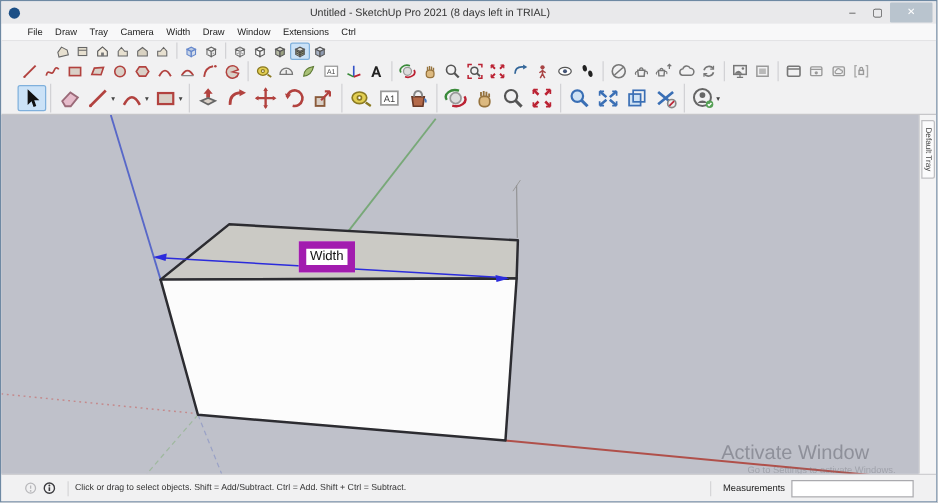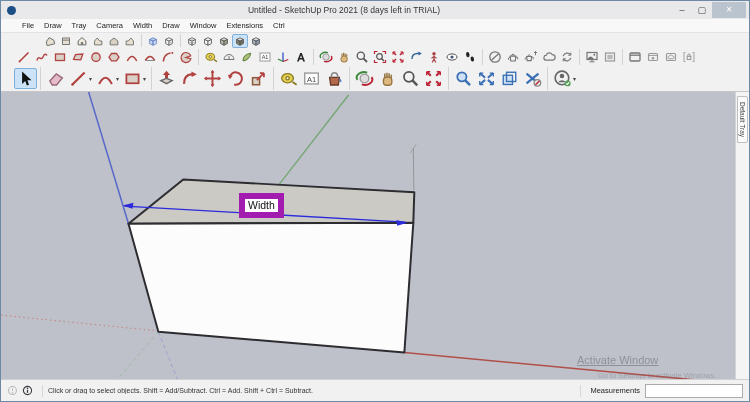--- a/index.html
+++ b/index.html
@@ -21,26 +21,26 @@
   .trow3{height:25px;padding-left:3px;}
   .tbtn{display:inline-flex;align-items:center;justify-content:center;padding:0 1px;border:1px solid transparent;border-radius:2px;}
   .tbtn.hl{background:#cbe2f7;border-color:#7fb0dc;}
   .tsep{width:1px;align-self:stretch;background:#d2d2d5;margin:1px 3px;}
   .caret{font-size:6px;color:#444;margin-left:1px;}
   
   .main{flex:1;display:flex;min-height:0;}
   .viewport{position:relative;flex:1;background:#bfc1ca;overflow:hidden;}
   .viewport svg.scene{position:absolute;inset:0;width:100%;height:100%;}
   .dimlabel{position:absolute;left:238px;top:101px;background:#fff;border:6px solid #a21caf;font-size:10.5px;line-height:13px;padding:0 3px;color:#111;}
-  .wm1{position:absolute;left:576px;top:262px;font-size:11px;color:rgba(110,112,122,.6);white-space:nowrap;text-decoration:underline;}
+  .wm1{position:absolute;left:576px;top:262px;font-size:16px;color:rgba(110,112,122,.6);white-space:nowrap;}
   .wm2{position:absolute;left:580px;top:279px;font-size:7.5px;color:rgba(110,112,122,.38);white-space:nowrap;margin-left:17px;}
   .traystrip{flex:0 0 13px;background:#f4f4f5;border-left:1px solid #d4d4d6;display:flex;flex-direction:column;align-items:center;}
   .traytab{margin-top:4px;writing-mode:vertical-rl;font-size:6.5px;color:#444;background:#fbfbfc;border:1px solid #bfbfc2;padding:5px 1px;border-radius:0 2px 2px 0;}
   
-  .statusbar{height:21px;background:#f1f1f2;border-top:1px solid #cfcfd2;display:flex;align-items:center;padding:0 6px;flex:0 0 auto;font-size:7px;color:#333;}
+  .statusbar{height:21px;background:#f1f1f2;border-top:1px solid #cfcfd2;display:flex;align-items:center;padding:0 18px;flex:0 0 auto;font-size:7px;color:#333;}
   .sicon{margin-right:4px;display:inline-flex;}
   .ssep{width:1px;height:12px;background:#d6d6d8;margin:0 5px;}
   .hint{flex:1;white-space:nowrap;overflow:hidden;}
   .mlabel{font-size:7.5px;color:#222;margin:0 5px 0 4px;}
   .minput{width:98px;height:14px;border:1px solid #aaaaae;background:#fff;font-size:7px;padding:0 2px;box-sizing:border-box;}
 </style>
 </head>
 <body>
 
 <div class="window">

